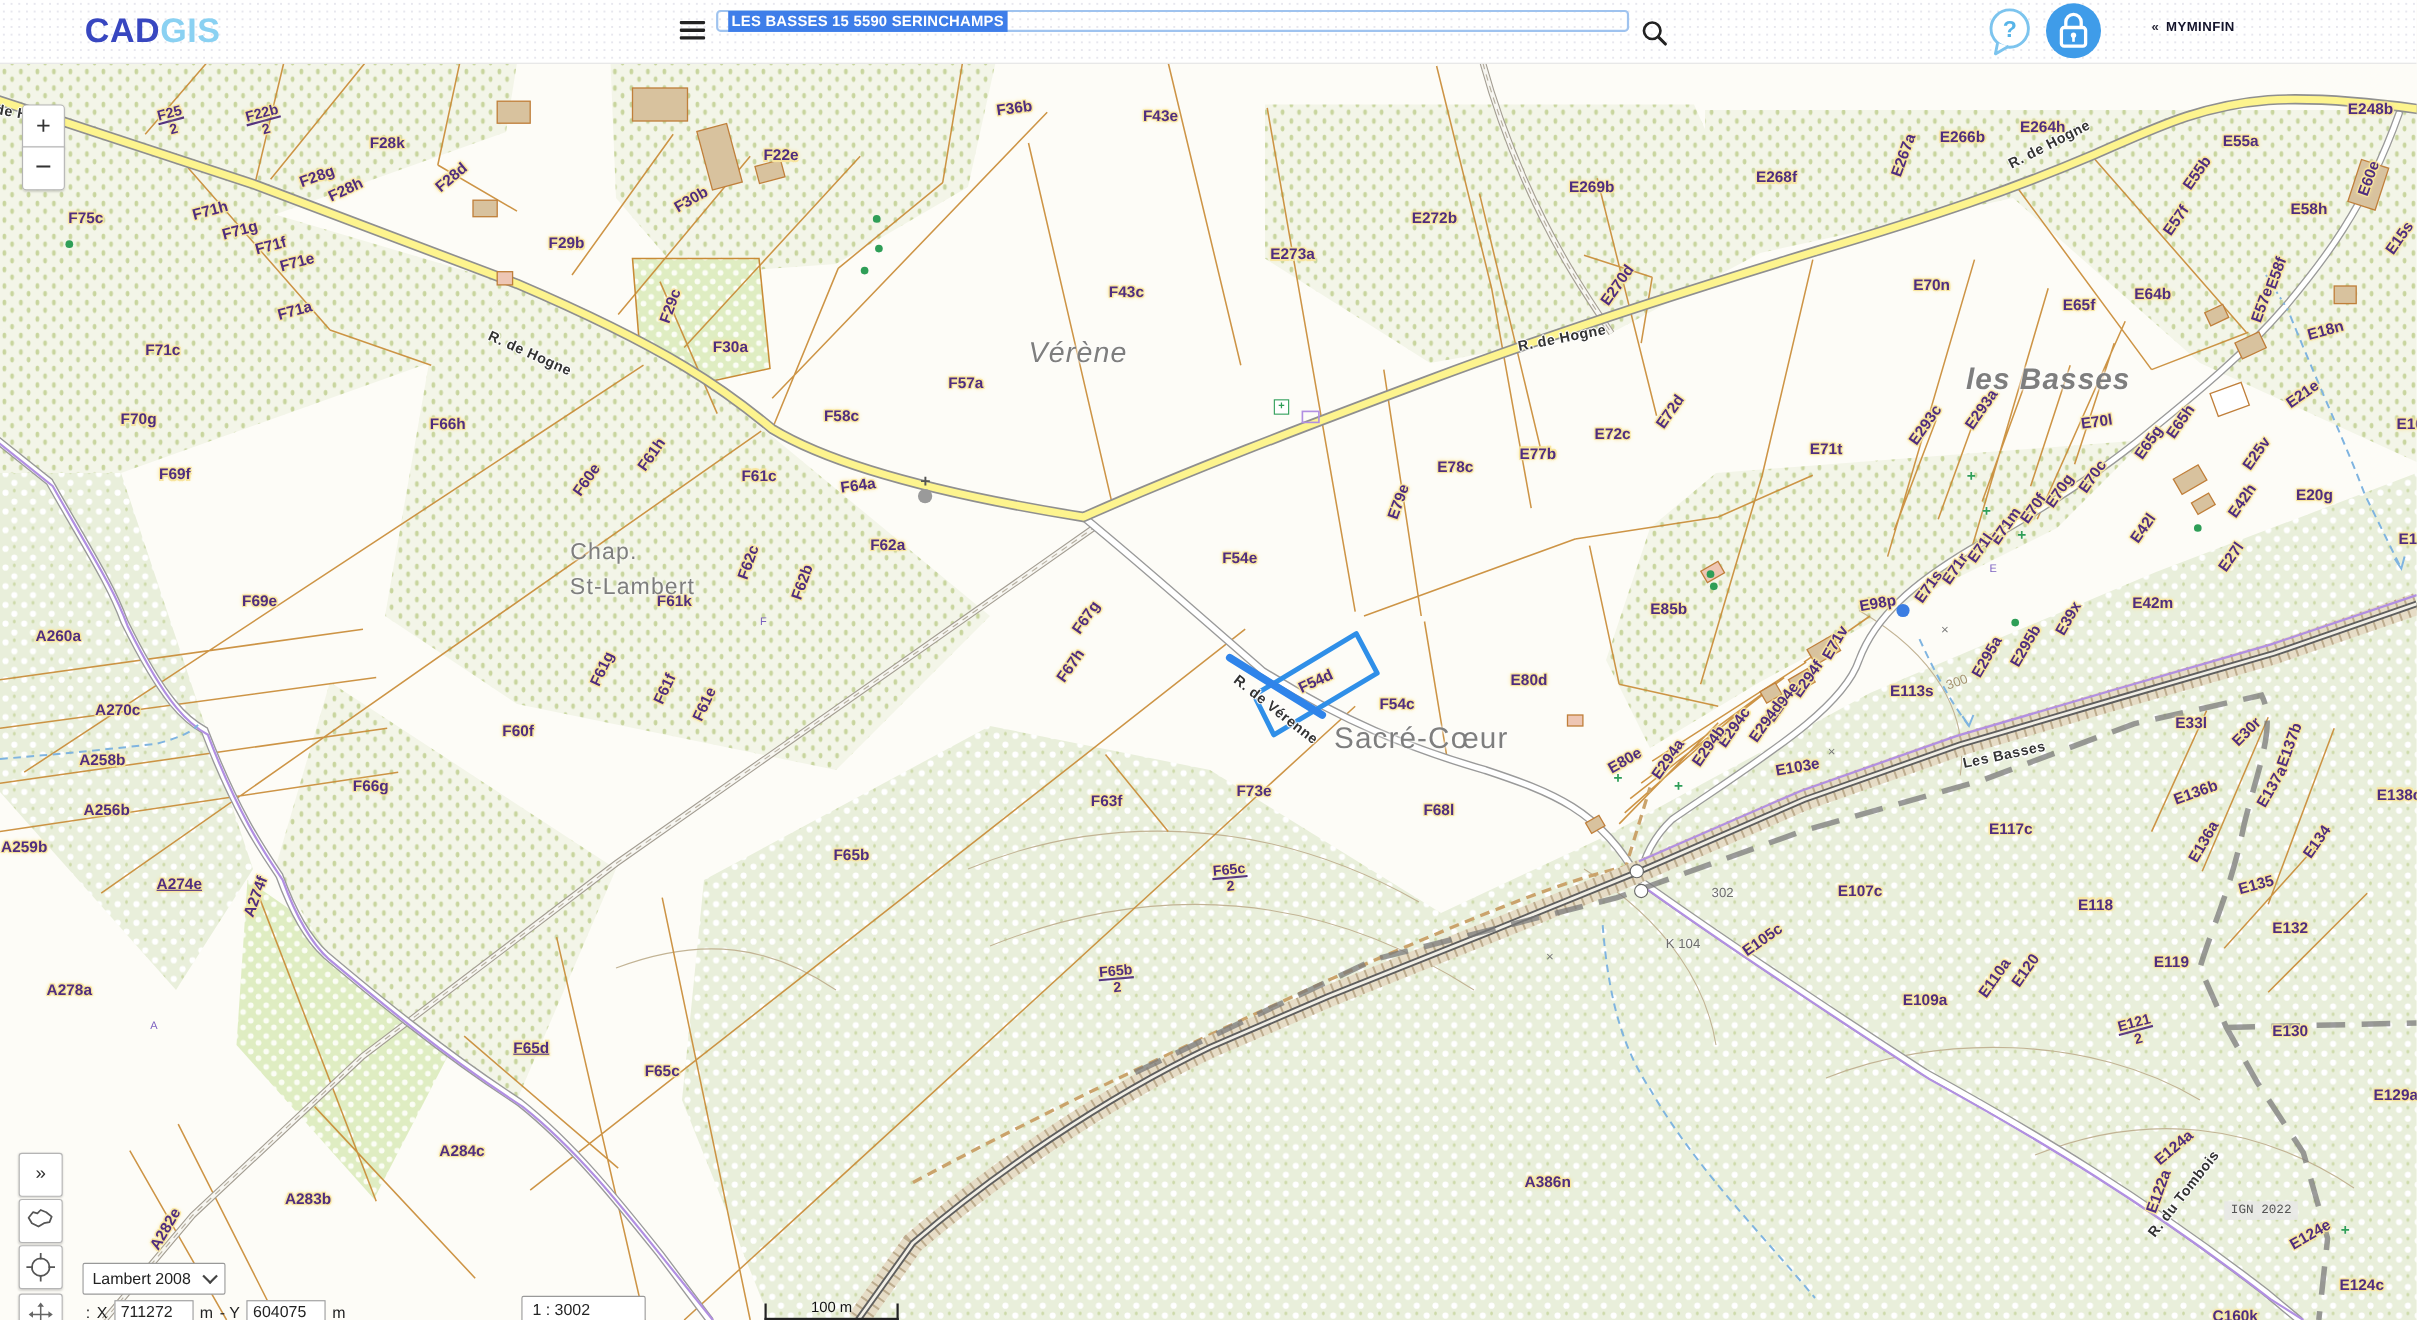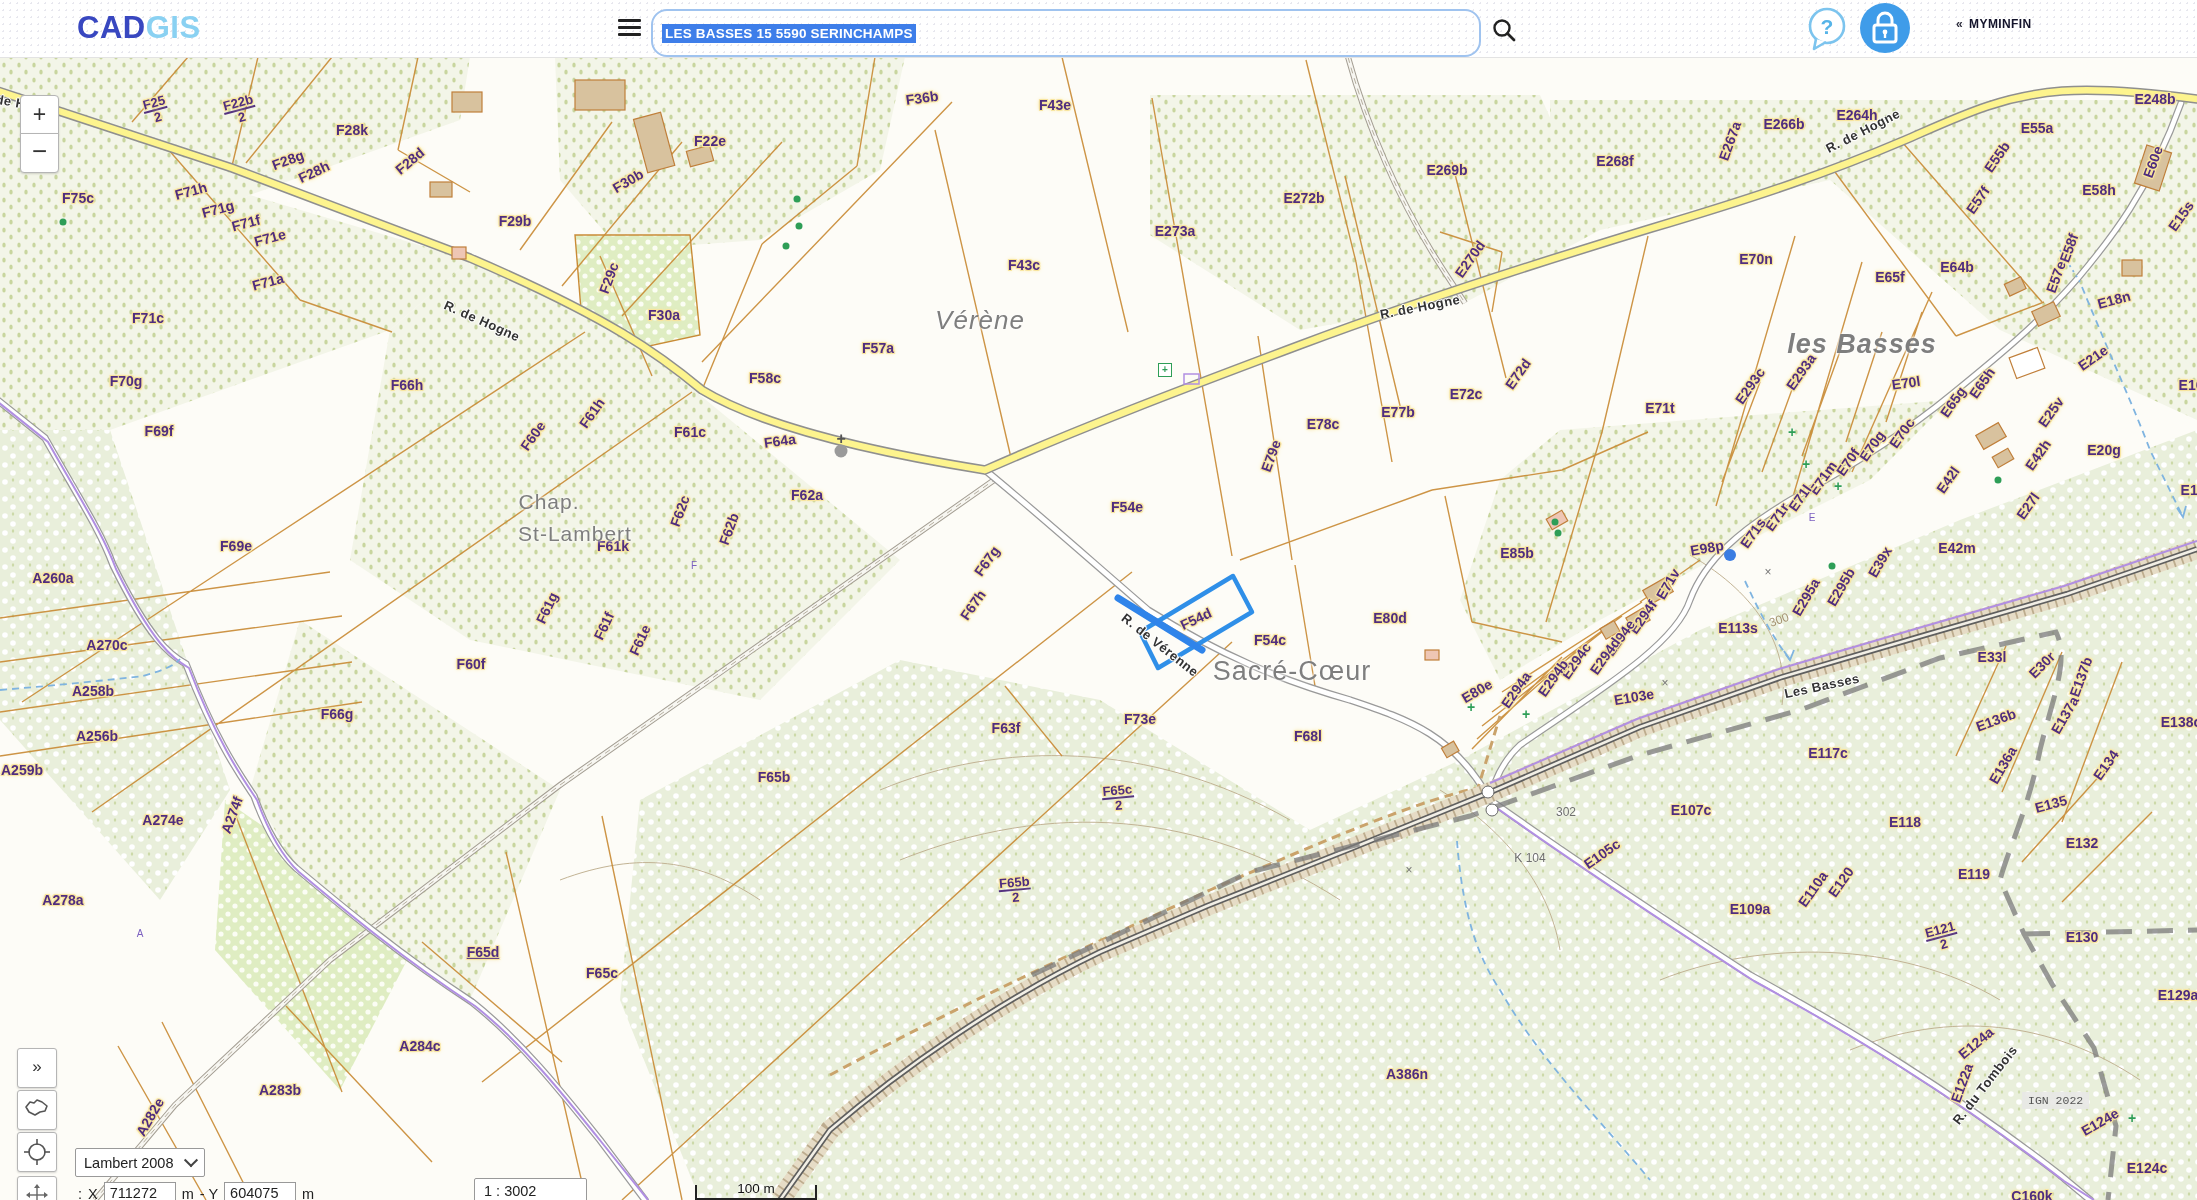--- a/index.html
+++ b/index.html
@@ -6,22 +6,22 @@
   body{width:2197px;height:1200px;position:relative;overflow:hidden;
        font-family:"Liberation Sans",sans-serif;background:#fdfcf7;}
   
   #header{position:absolute;left:0;top:0;width:2197px;height:57px;z-index:30;
     background:#fff;background-image:radial-gradient(#e7e7ee 1px,transparent 1px);
     background-size:7px 7px;border-bottom:1px solid #e3e3e3;}
   #logo{position:absolute;left:77px;top:10px;font-size:31px;font-weight:700;letter-spacing:.5px;}
   #logo .cad{color:#3847c0;text-align:center;} #logo .gis{color:#8ad1f2;}
   #hamburger{position:absolute;left:618px;top:19px;width:23px;height:19px;cursor:pointer;}
   #hamburger span{display:block;height:3.2px;background:#222;margin-bottom:3.6px;border-radius:1px;}
-  #search-box{position:absolute;left:651px;top:9px;width:830px;height:48px;
-    border:2px solid #9fc3ef;border-radius:16px;background:transparent;
+  #search-box{position:absolute;left:651px;top:9px;width:830px;height:20px;
+    border:2px solid #9fc3ef;border-radius:4px;background:transparent;
     display:flex;align-items:center;padding-left:9px;box-sizing:border-box;}
   #search-box .seltext{background:#3e7ee9;color:#fff;font-size:13.5px;font-weight:600;
     padding:2px 3px;letter-spacing:.2px;}
   #search-icon{position:absolute;left:1491px;top:17px;width:26px;height:26px;cursor:pointer;}
   #help-btn{position:absolute;left:1803px;top:4px;width:48px;height:48px;cursor:pointer;}
   #lock-btn{position:absolute;left:1860px;top:3px;width:50px;height:50px;border-radius:50%;
     background:#3f9ce9;cursor:pointer;}
   #myminfin{position:absolute;left:1956px;top:17px;font-size:12px;font-weight:700;color:#14142b;
     letter-spacing:.4px;cursor:pointer;}
   #myminfin .chev{margin-right:6px;color:#2b2b3a;}
@@ -407,21 +407,21 @@
       <div class="lbl lbl-p" style="left: 1962px; top: 1083px; transform: translate(-50%, -50%) rotate(-70deg);">E122a</div>
       <div class="lbl lbl-p" style="left: 2100px; top: 1122px; transform: translate(-50%, -50%) rotate(-30deg);">E124e</div>
       <div class="lbl lbl-p" style="left: 2147px; top: 1168px; transform: translate(-50%, -50%) rotate(0deg);">E124c</div>
       <div class="lbl lbl-p" style="left: 2032px; top: 1196px; transform: translate(-50%, -50%) rotate(0deg);">C160k</div>
       <div class="lbl lbl-p" style="left: 1407px; top: 1074px; transform: translate(-50%, -50%) rotate(0deg);">A386n</div>
       <div class="lbl lbl-p" style="left: 53px; top: 578px; transform: translate(-50%, -50%) rotate(0deg);">A260a</div>
       <div class="lbl lbl-p" style="left: 107px; top: 645px; transform: translate(-50%, -50%) rotate(0deg);">A270c</div>
       <div class="lbl lbl-p" style="left: 93px; top: 691px; transform: translate(-50%, -50%) rotate(0deg);">A258b</div>
       <div class="lbl lbl-p" style="left: 97px; top: 736px; transform: translate(-50%, -50%) rotate(0deg);">A256b</div>
       <div class="lbl lbl-p" style="left: 22px; top: 770px; transform: translate(-50%, -50%) rotate(0deg);">A259b</div>
-      <div class="lbl lbl-p" style="left: 163px; top: 820px; transform: translate(-50%, -50%) rotate(0deg);">A274e</div>
+      <div class="lbl lbl-p" style="left: 163px; top: 803px; transform: translate(-50%, -50%) rotate(0deg); text-decoration: underline;">A274e</div>
       <div class="lbl lbl-p" style="left: 232px; top: 815px; transform: translate(-50%, -50%) rotate(-70deg);">A274f</div>
       <div class="lbl lbl-p" style="left: 63px; top: 900px; transform: translate(-50%, -50%) rotate(0deg);">A278a</div>
       <div class="lbl lbl-p" style="left: 150px; top: 1117px; transform: translate(-50%, -50%) rotate(-60deg);">A282e</div>
       <div class="lbl lbl-p" style="left: 280px; top: 1090px; transform: translate(-50%, -50%) rotate(0deg);">A283b</div>
       <div class="lbl lbl-p" style="left: 420px; top: 1046px; transform: translate(-50%, -50%) rotate(0deg);">A284c</div>
       <div class="lbl lbl-pl" style="left: 980px; top: 320px; transform: translate(-50%, -50%) rotate(0deg); font-size: 26px; font-style: italic;">Vérène</div>
       <div class="lbl lbl-pl" style="left: 1862px; top: 345px; transform: translate(-50%, -50%) rotate(0deg); font-size: 27px; font-style: italic; font-weight: 700;">les Basses</div>
       <div class="lbl lbl-pl" style="left: 549px; top: 502px; transform: translate(-50%, -50%) rotate(0deg); font-size: 21px;">Chap.</div>
       <div class="lbl lbl-pl" style="left: 575px; top: 534px; transform: translate(-50%, -50%) rotate(0deg); font-size: 21px;">St-Lambert</div>
       <div class="lbl lbl-pl" style="left: 1292px; top: 672px; transform: translate(-50%, -50%) rotate(0deg); font-size: 27px;">Sacré-Cœur</div>

